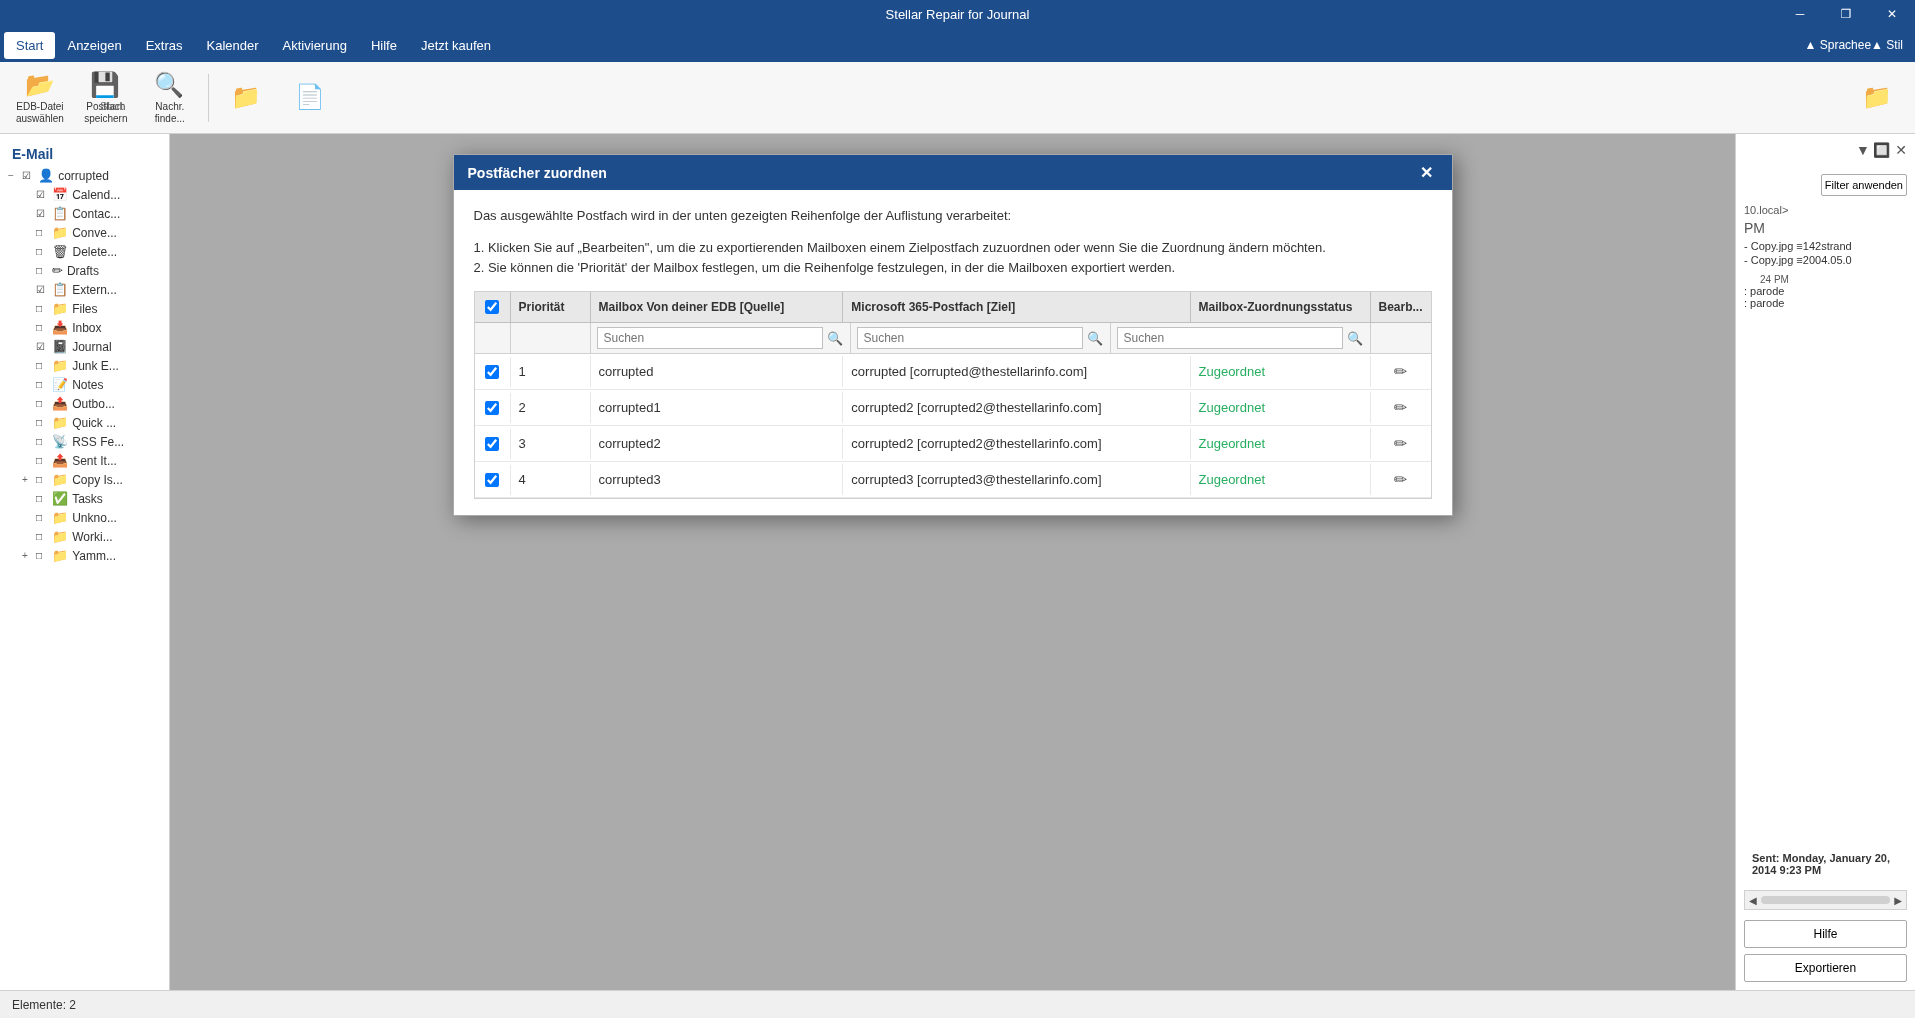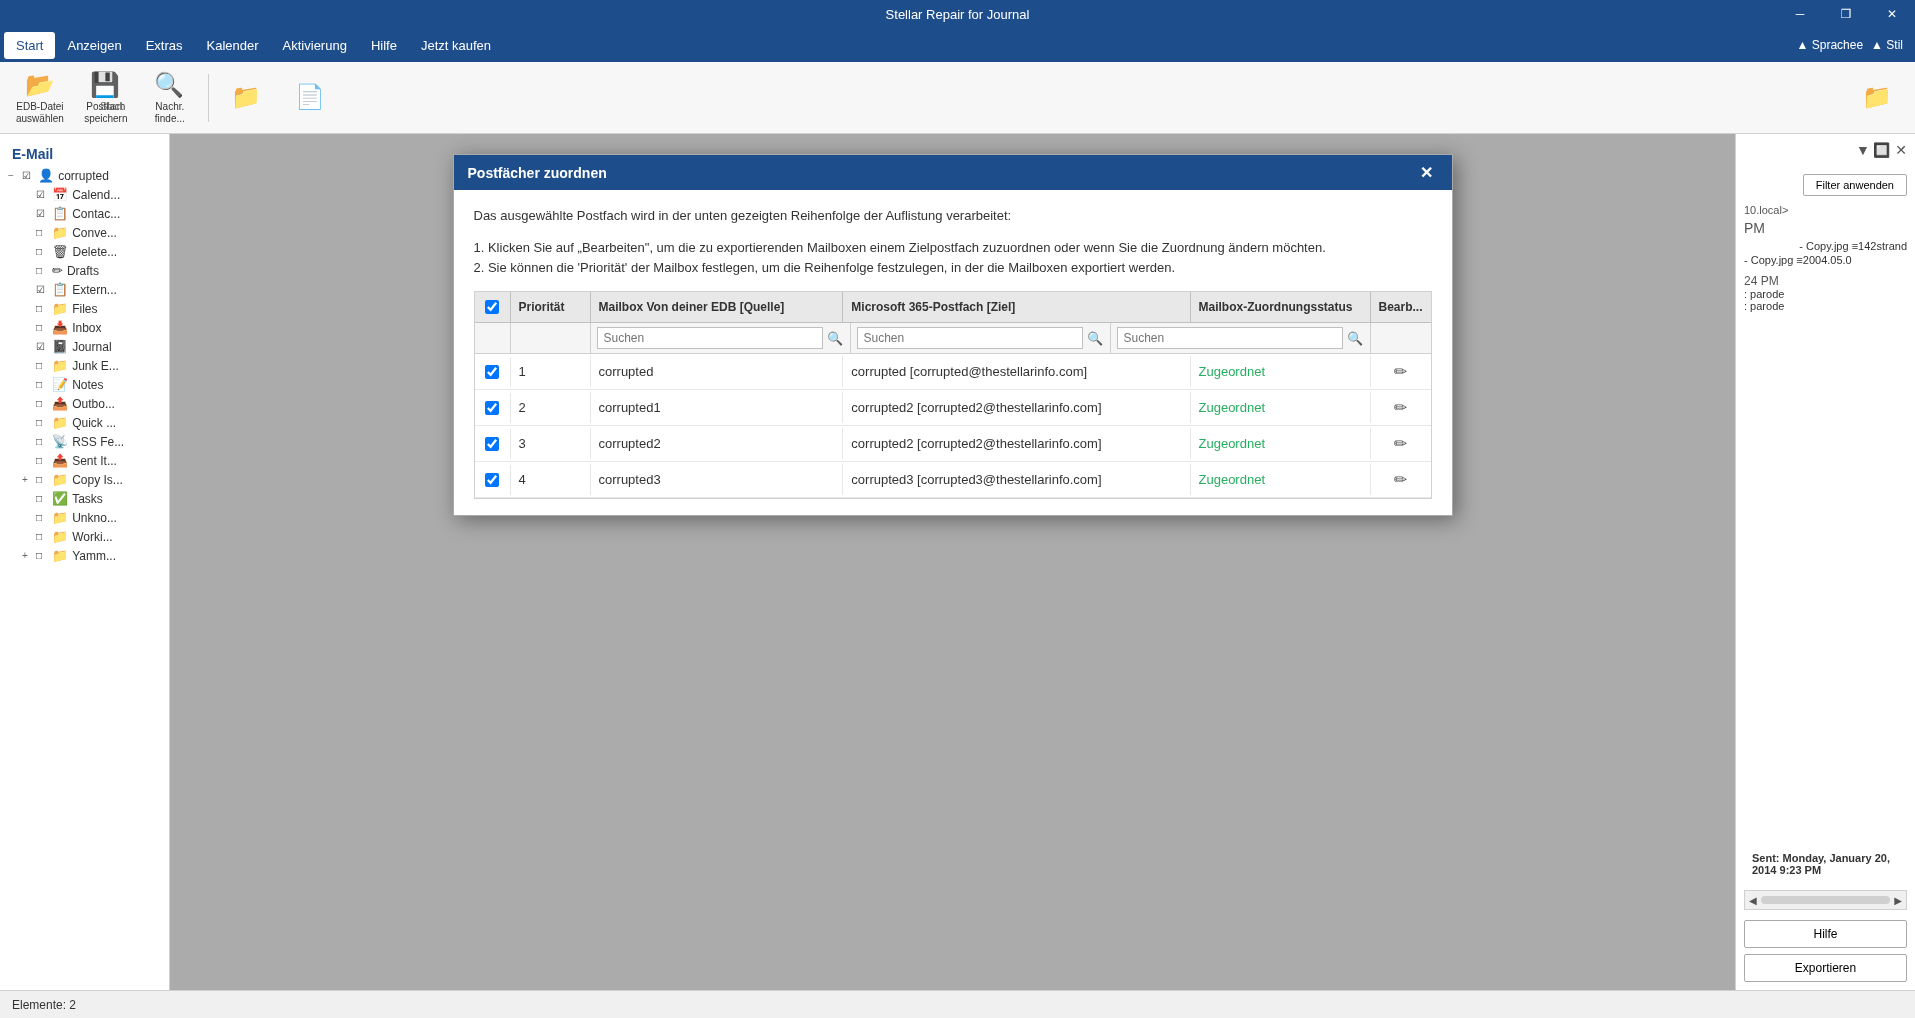--- a/index.html
+++ b/index.html
@@ -49,21 +49,20 @@
       cursor: pointer;
       border-radius: 3px;
     }
     .menu-item.active { background: white; color: #1e4d8c; }
     .menu-right {
       margin-left: auto;
       display: flex;
       align-items: center;
       color: white;
       font-size: 12px;
-      gap: 8px;
       padding-right: 8px;
     }
 
     
     .toolbar {
       background: #f7f7f7;
       border-bottom: 1px solid #d0d0d0;
       height: 72px;
       display: flex;
       align-items: center;
@@ -577,27 +576,27 @@
 
   <div class="right-panel">
     <div style="padding: 8px; display:flex; justify-content:flex-end; gap:4px;">
       <span style="font-size:14px; color:#555; cursor:pointer;">▼</span>
       <span style="font-size:14px; color:#555; cursor:pointer;">🔲</span>
       <span style="font-size:14px; color:#555; cursor:pointer;">✕</span>
     </div>
 
     <div class="right-panel-content">
       <div style="margin-bottom:8px; display:flex; justify-content:flex-end;">
-        <button class="panel-btn" style="font-size:11px; padding:4px 12px;">Filter anwenden</button>
+        <button class="panel-btn" style="font-size:11px; padding:4px 3px;">Filter anwenden</button>
       </div>
       <div style="font-size:11px; color:#555; margin-bottom:4px;">10.local&gt;</div>
       <div style="font-size:14px; color:#555; margin-bottom:4px;">PM</div>
-      <div style="font-size:11px; color:#333; margin-bottom:2px;text-align:right;">- Copy.jpg ≡142strand</div>
+      <div style="font-size:11px; color:#333; margin-bottom:2px;">- Copy.jpg ≡142strand</div>
       <div style="font-size:11px; color:#333; margin-bottom:8px;">- Copy.jpg ≡2004.05.0</div>
-      <div style="font-size:12px; color:#555;">24 PM</div>
+      <div style="font-size:10px; color:#555;margin-left:16px;">24 PM</div>
       <div style="font-size:11px; color:#333;">: parode</div>
       <div style="font-size:11px; color:#333; margin-bottom:12px;">: parode</div>
     </div>
 
     <div class="right-panel-buttons">
       <div style="font-size:11px; font-weight:bold; color:#333; padding: 4px 8px;">
         <span style="font-weight:bold;">Sent:</span>
         <span>Monday, January 20, 2014 9:23 PM</span>
       </div>
 

